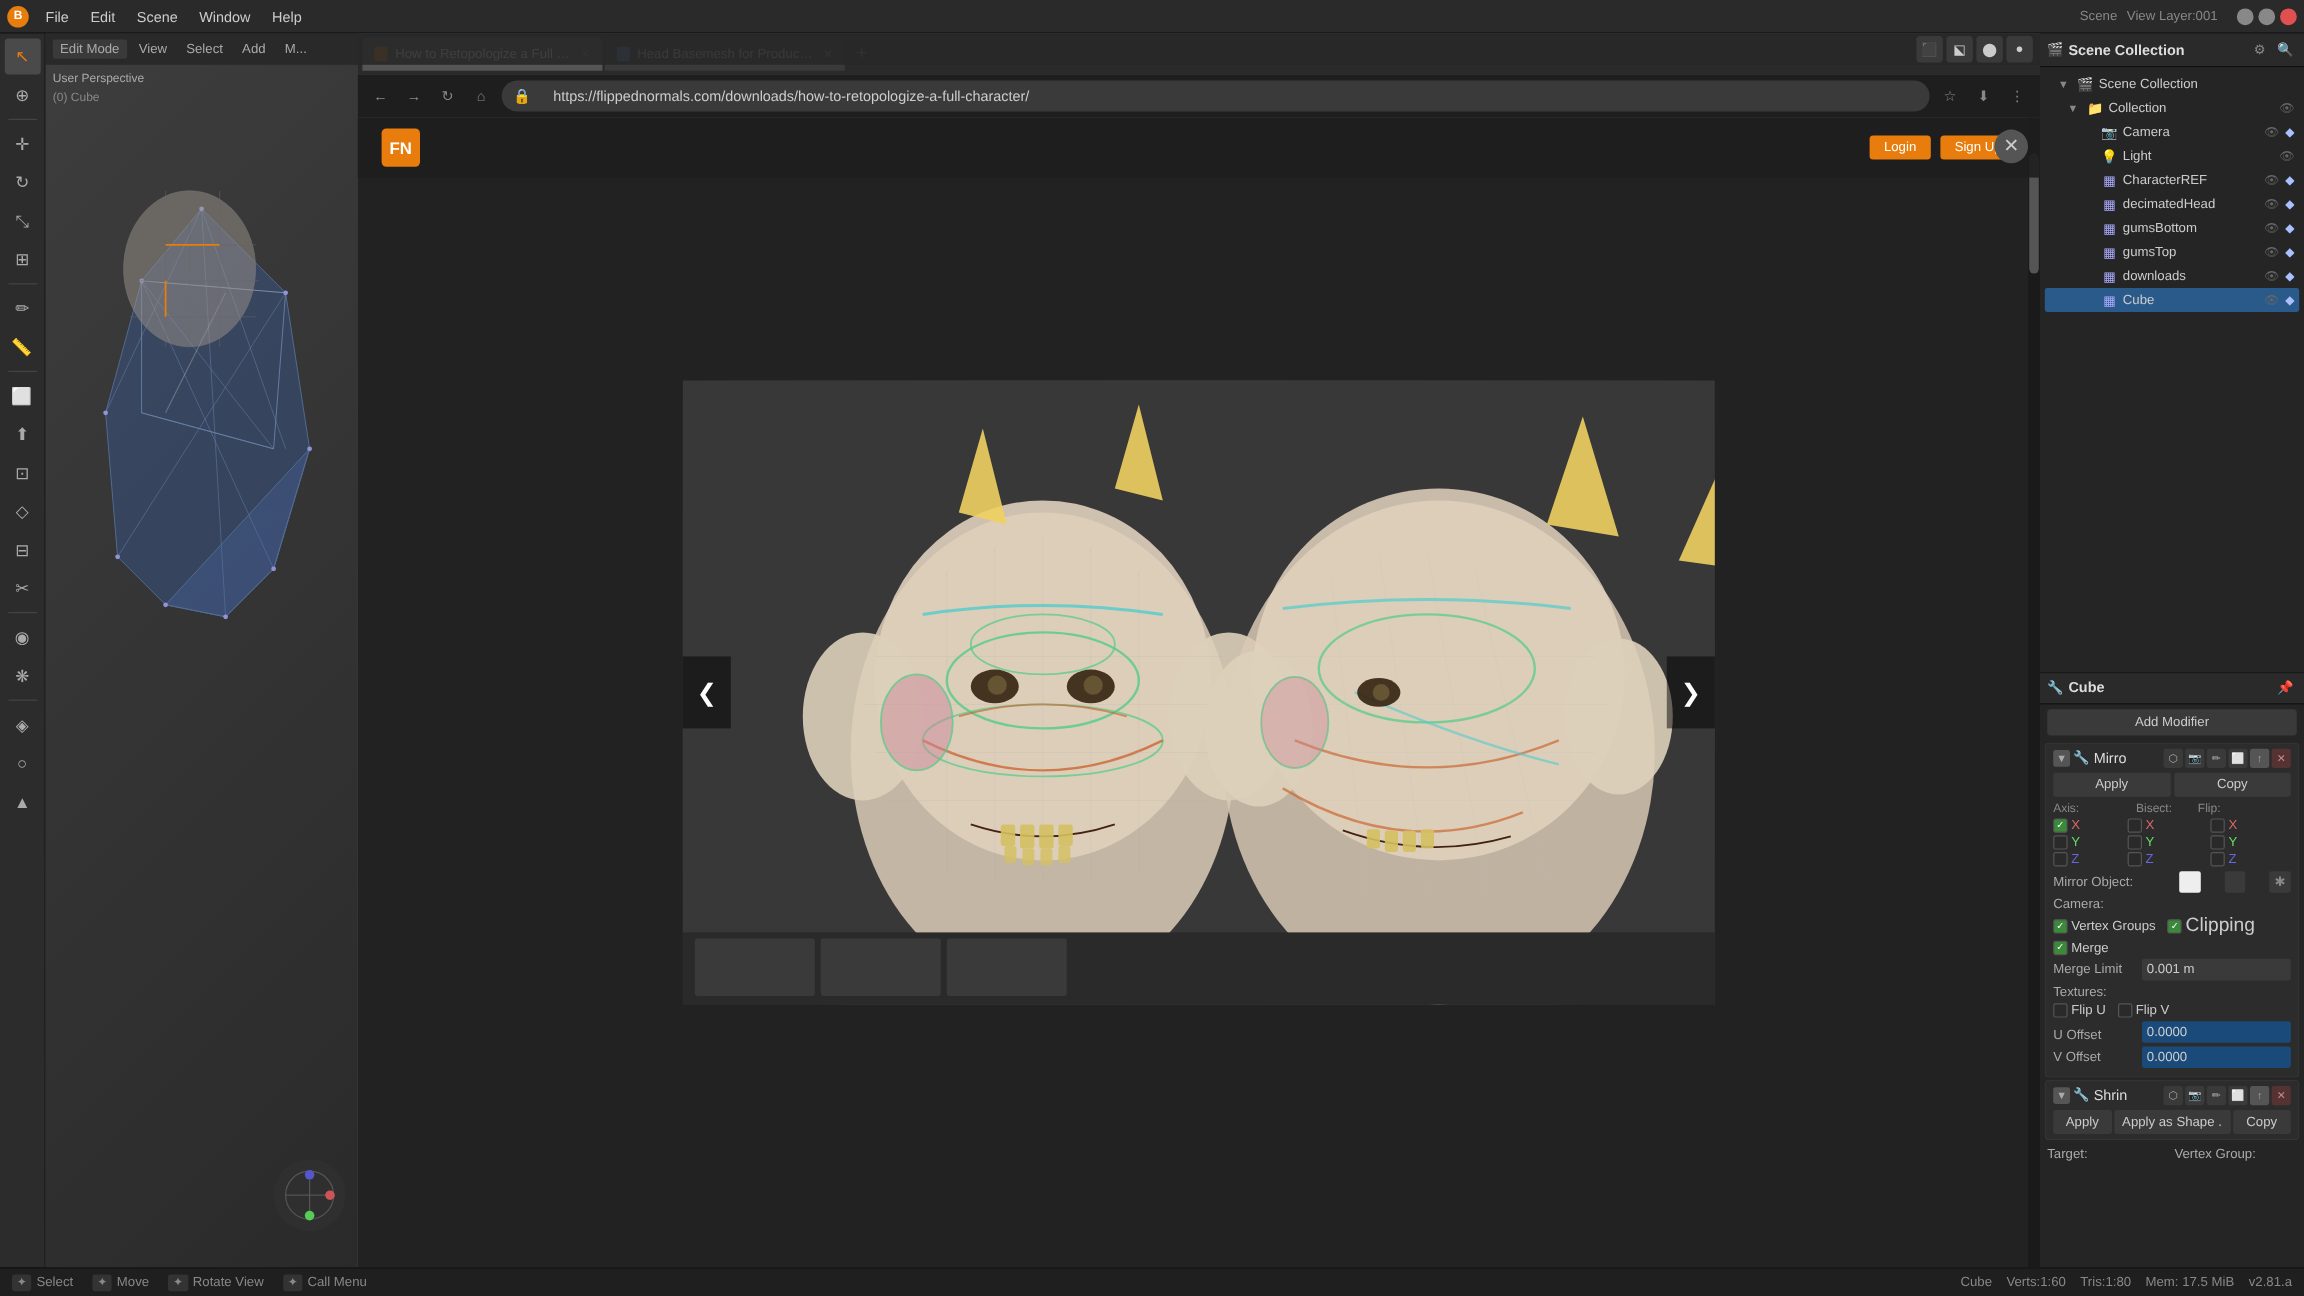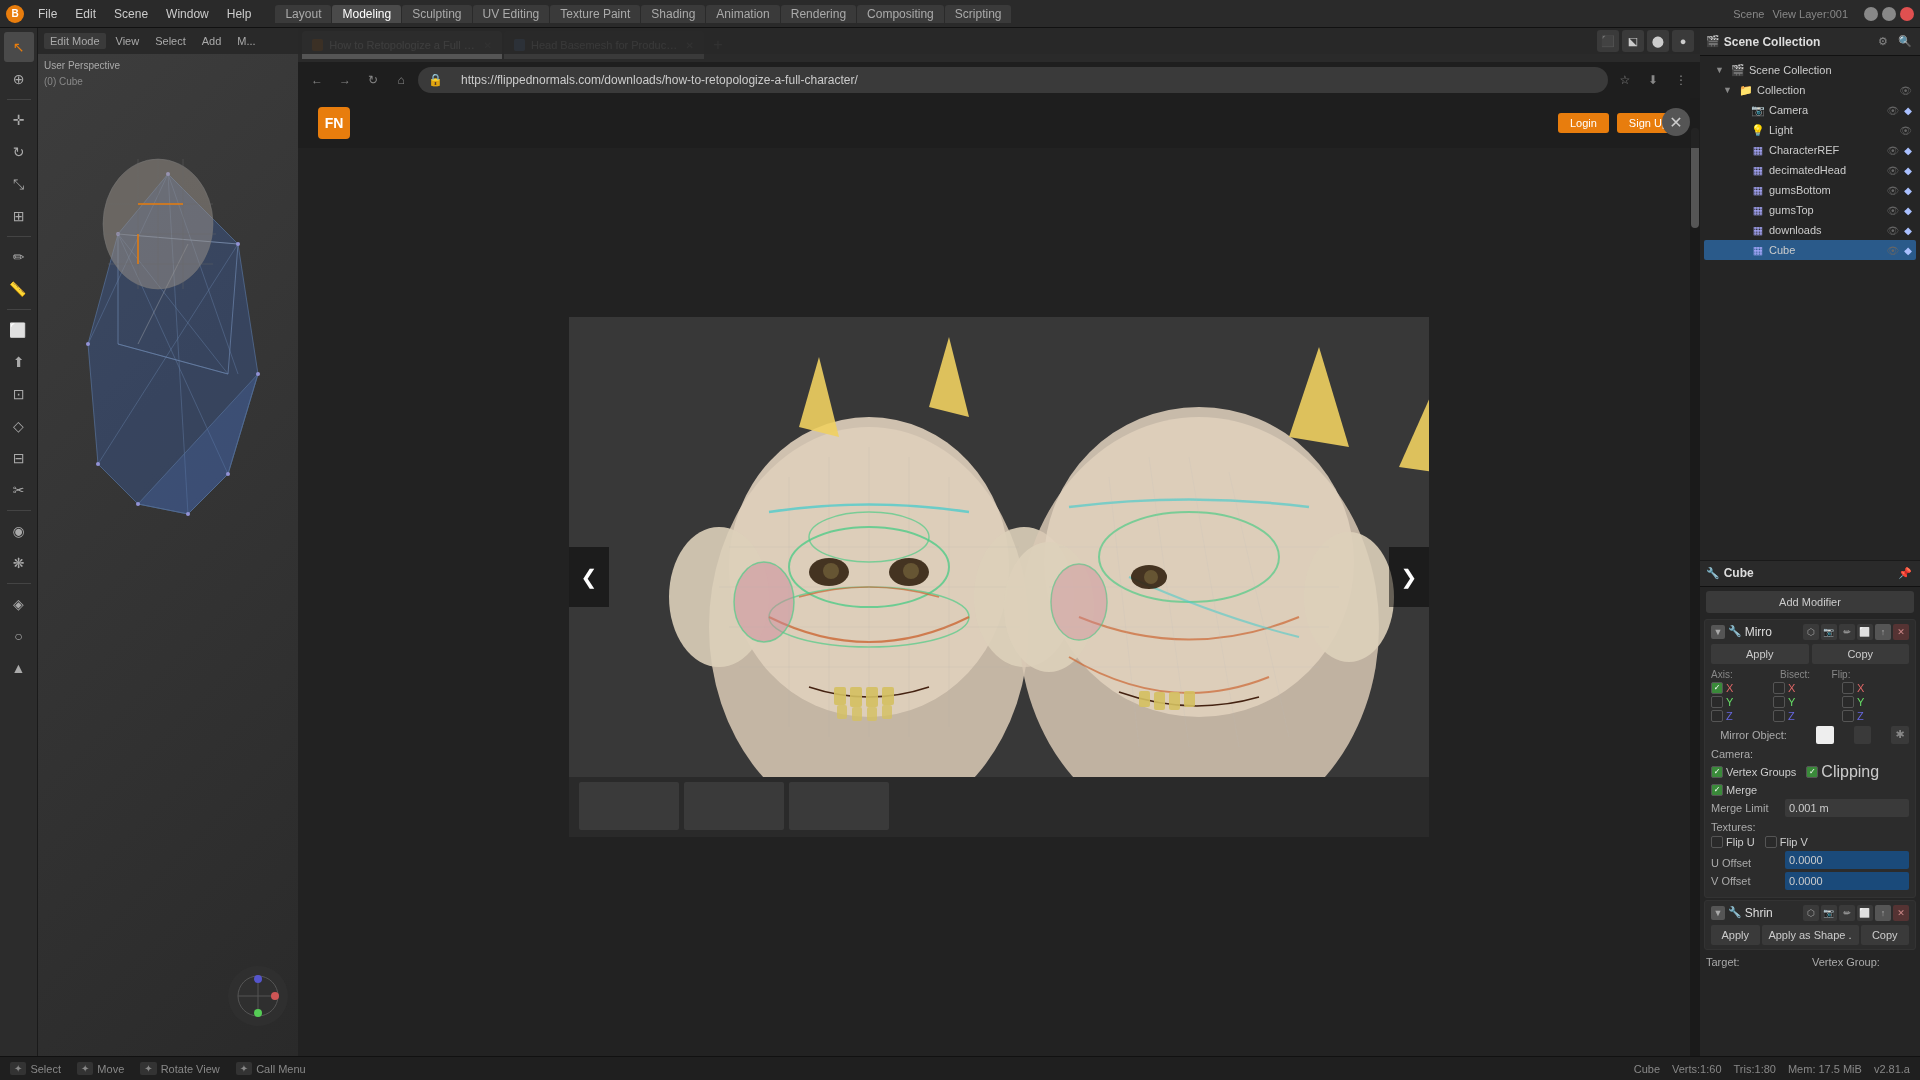--- a/index.html
+++ b/index.html
@@ -326,32 +326,20 @@
 <div class="top-bar">
   <div class="top-bar-logo">B</div>
   <div class="top-bar-menus">
     <div class="top-bar-menu-item">File</div>
     <div class="top-bar-menu-item">Edit</div>
     <div class="top-bar-menu-item">Scene</div>
     <div class="top-bar-menu-item">Window</div>
     <div class="top-bar-menu-item">Help</div>
   </div>
 
-  <div style="display:flex; gap:1px; margin-left:10px;">
-    <div class="workspace-tab">Layout</div>
-    <div class="workspace-tab active">Modeling</div>
-    <div class="workspace-tab">Sculpting</div>
-    <div class="workspace-tab">UV Editing</div>
-    <div class="workspace-tab">Texture Paint</div>
-    <div class="workspace-tab">Shading</div>
-    <div class="workspace-tab">Animation</div>
-    <div class="workspace-tab">Rendering</div>
-    <div class="workspace-tab">Compositing</div>
-    <div class="workspace-tab">Scripting</div>
-  </div>
 
   <div style="margin-left:auto; display:flex; align-items:center; gap:8px;">
     <div style="font-size:11px; color:#888;">Scene</div>
     <div style="font-size:11px; color:#888;">View Layer:001</div>
 
     <div style="display:flex; gap:4px; margin-left:8px;">
       <div style="width:14px;height:14px;background:#888;border-radius:50%;cursor:pointer;"></div>
       <div style="width:14px;height:14px;background:#888;border-radius:50%;cursor:pointer;"></div>
       <div style="width:14px;height:14px;background:#e05050;border-radius:50%;cursor:pointer;"></div>
     </div>
@@ -808,21 +796,21 @@
           <div style="display:flex;align-items:center;gap:3px;">
             <div style="width:12px;height:12px;border:1px solid #555;border-radius:2px;background:#2a2a2a;cursor:pointer;"></div>
             <span style="font-size:11px;color:#6666dd;">Z</span>
           </div>
           <div style="display:flex;align-items:center;gap:3px;">
             <div style="width:12px;height:12px;border:1px solid #555;border-radius:2px;background:#2a2a2a;cursor:pointer;"></div>
             <span style="font-size:11px;color:#6666dd;">Z</span>
           </div>
         </div>
 
-        <div style="display:flex;align-items:center;gap:20px;margin-bottom:4px;text-align:center;">
+        <div style="display:flex;align-items:center;gap:20px;margin-bottom:4px;">
           <span style="font-size:11px;color:#aaa;width:85px;">Mirror Object:</span>
           <div style="width:18px;height:18px;background:#eeeeee;border-radius:2px;"></div>
           <div style="flex:1;background:#3a3a3a;height:18px;border-radius:2px;"></div>
           <div style="width:18px;height:18px;background:#3a3a3a;border-radius:2px;display:flex;align-items:center;justify-content:center;cursor:pointer;color:#888;font-size:11px;">✱</div>
         </div>
 
         <div style="font-size:11px;color:#aaa;margin-bottom:3px;">Camera:</div>
 
         <div style="display:flex;gap:10px;margin-bottom:3px;">
           <div style="display:flex;align-items:center;gap:3px;">

